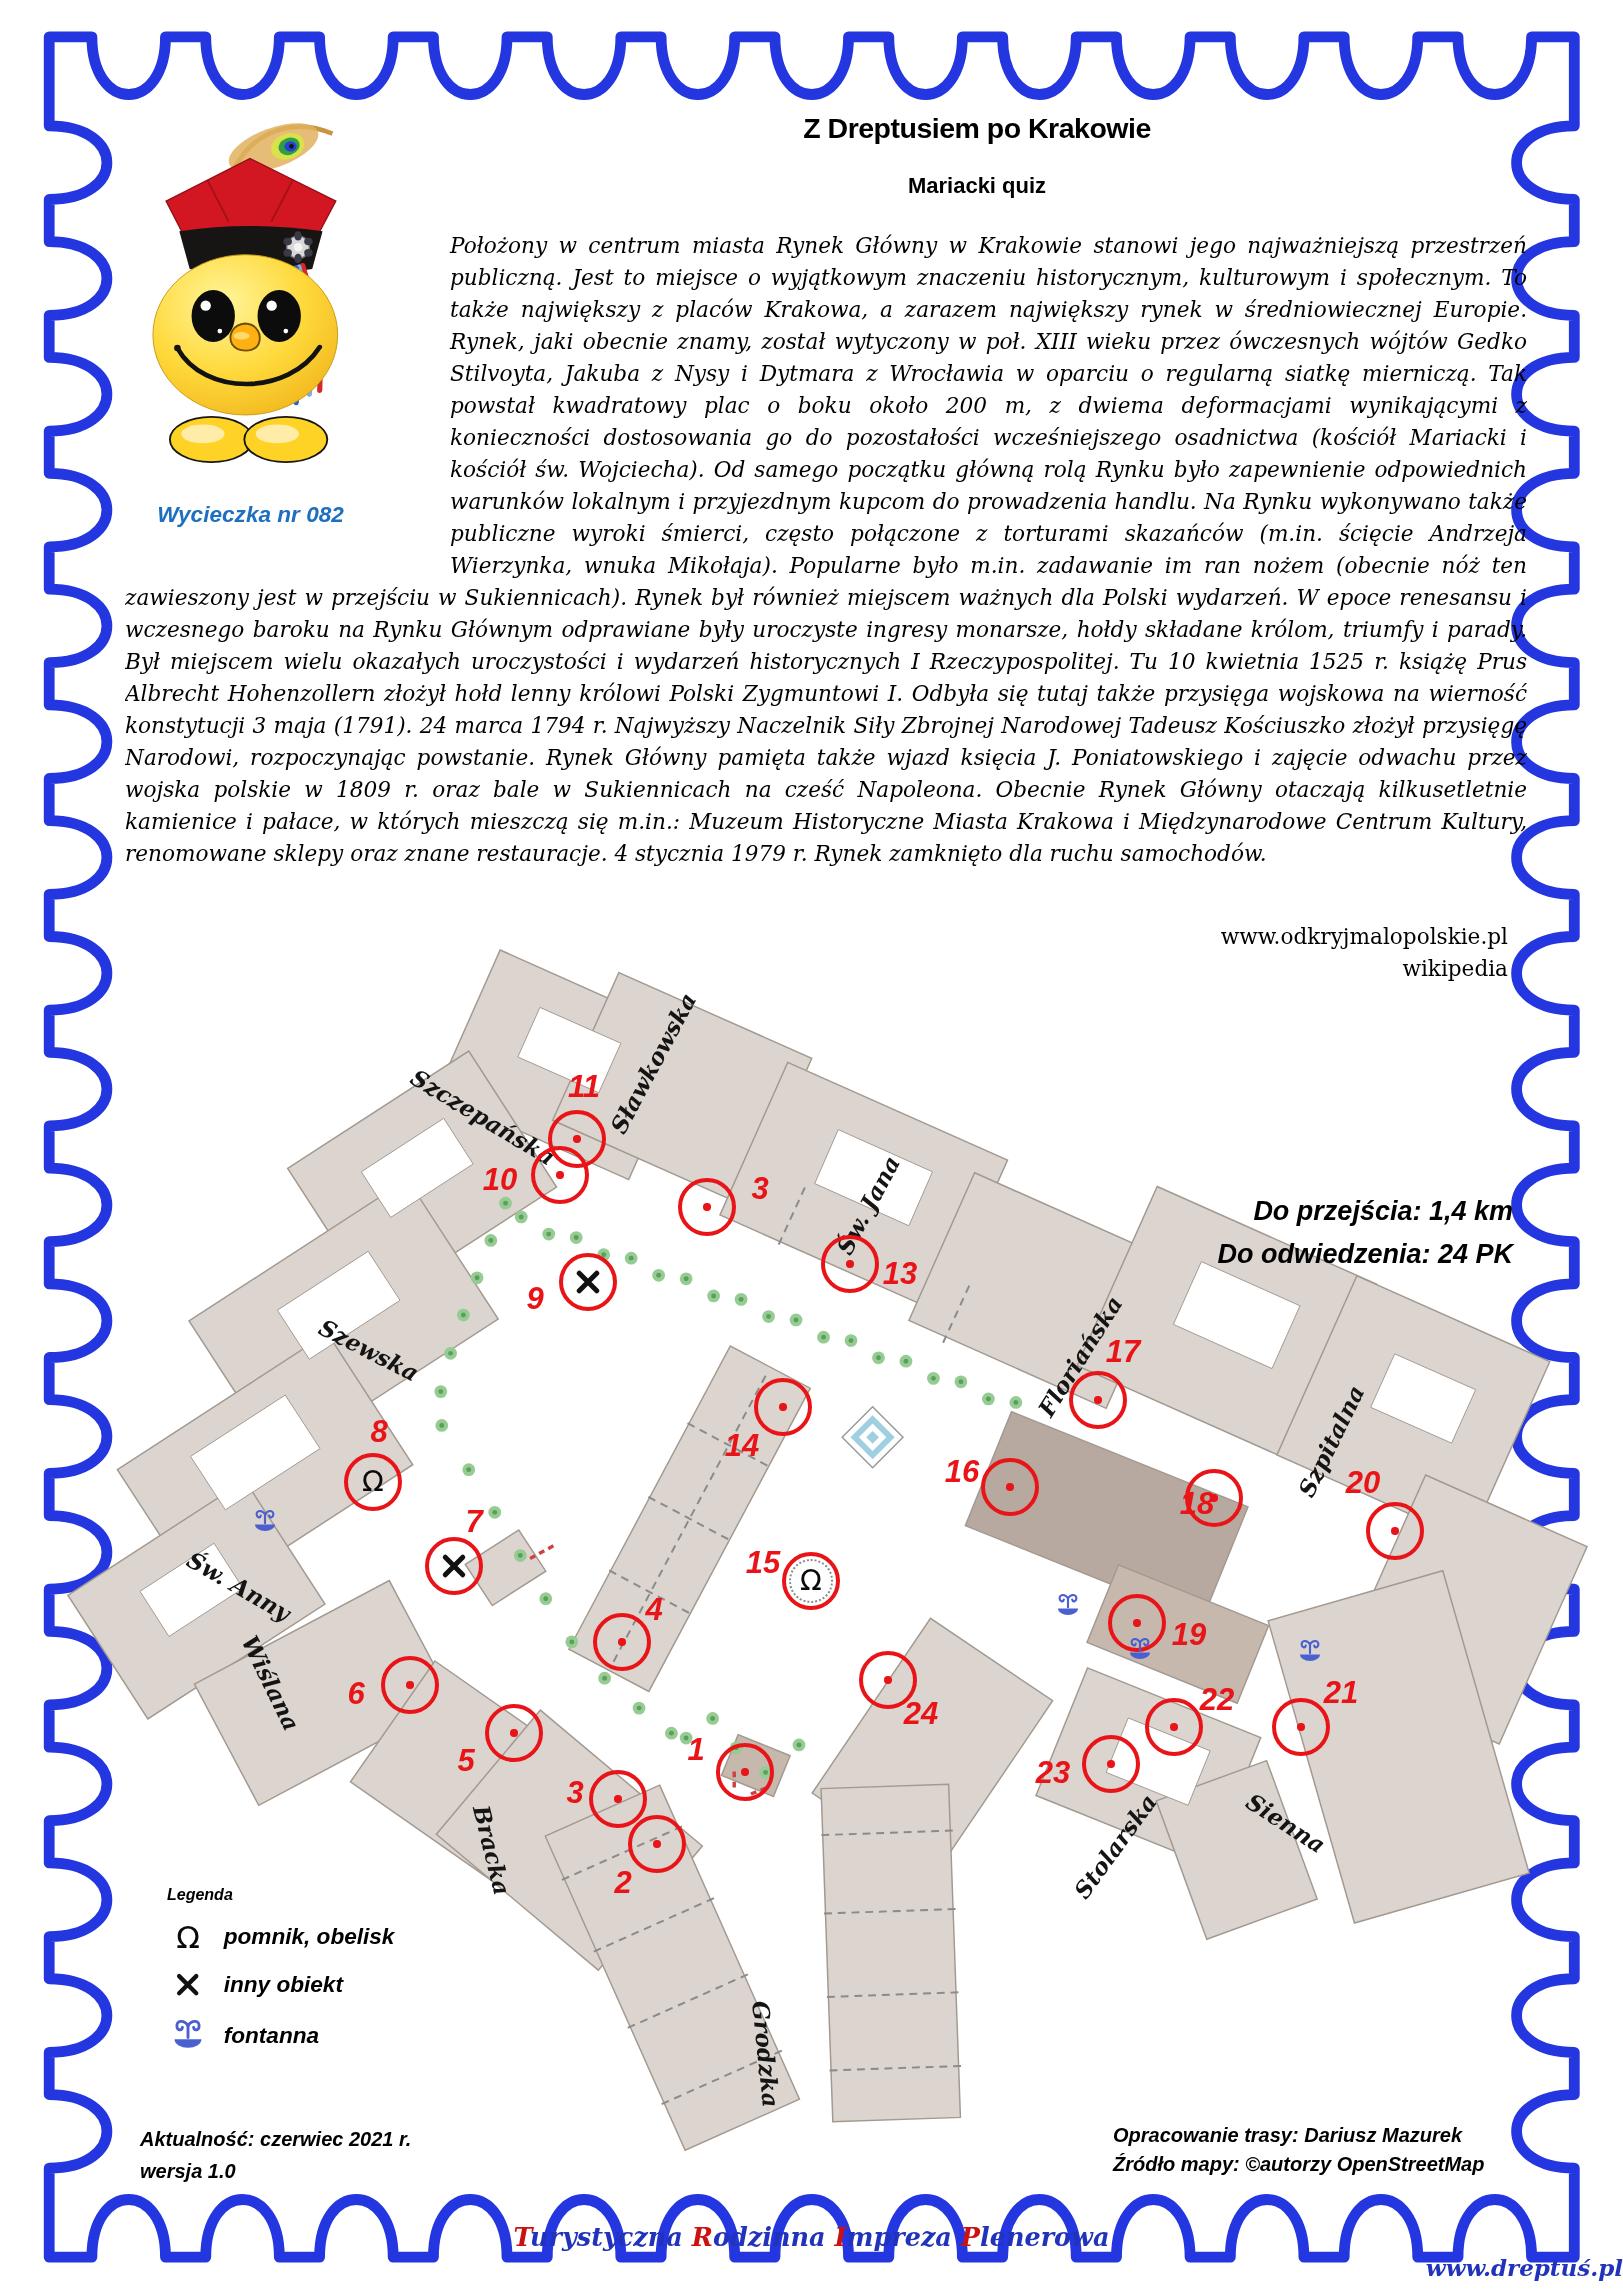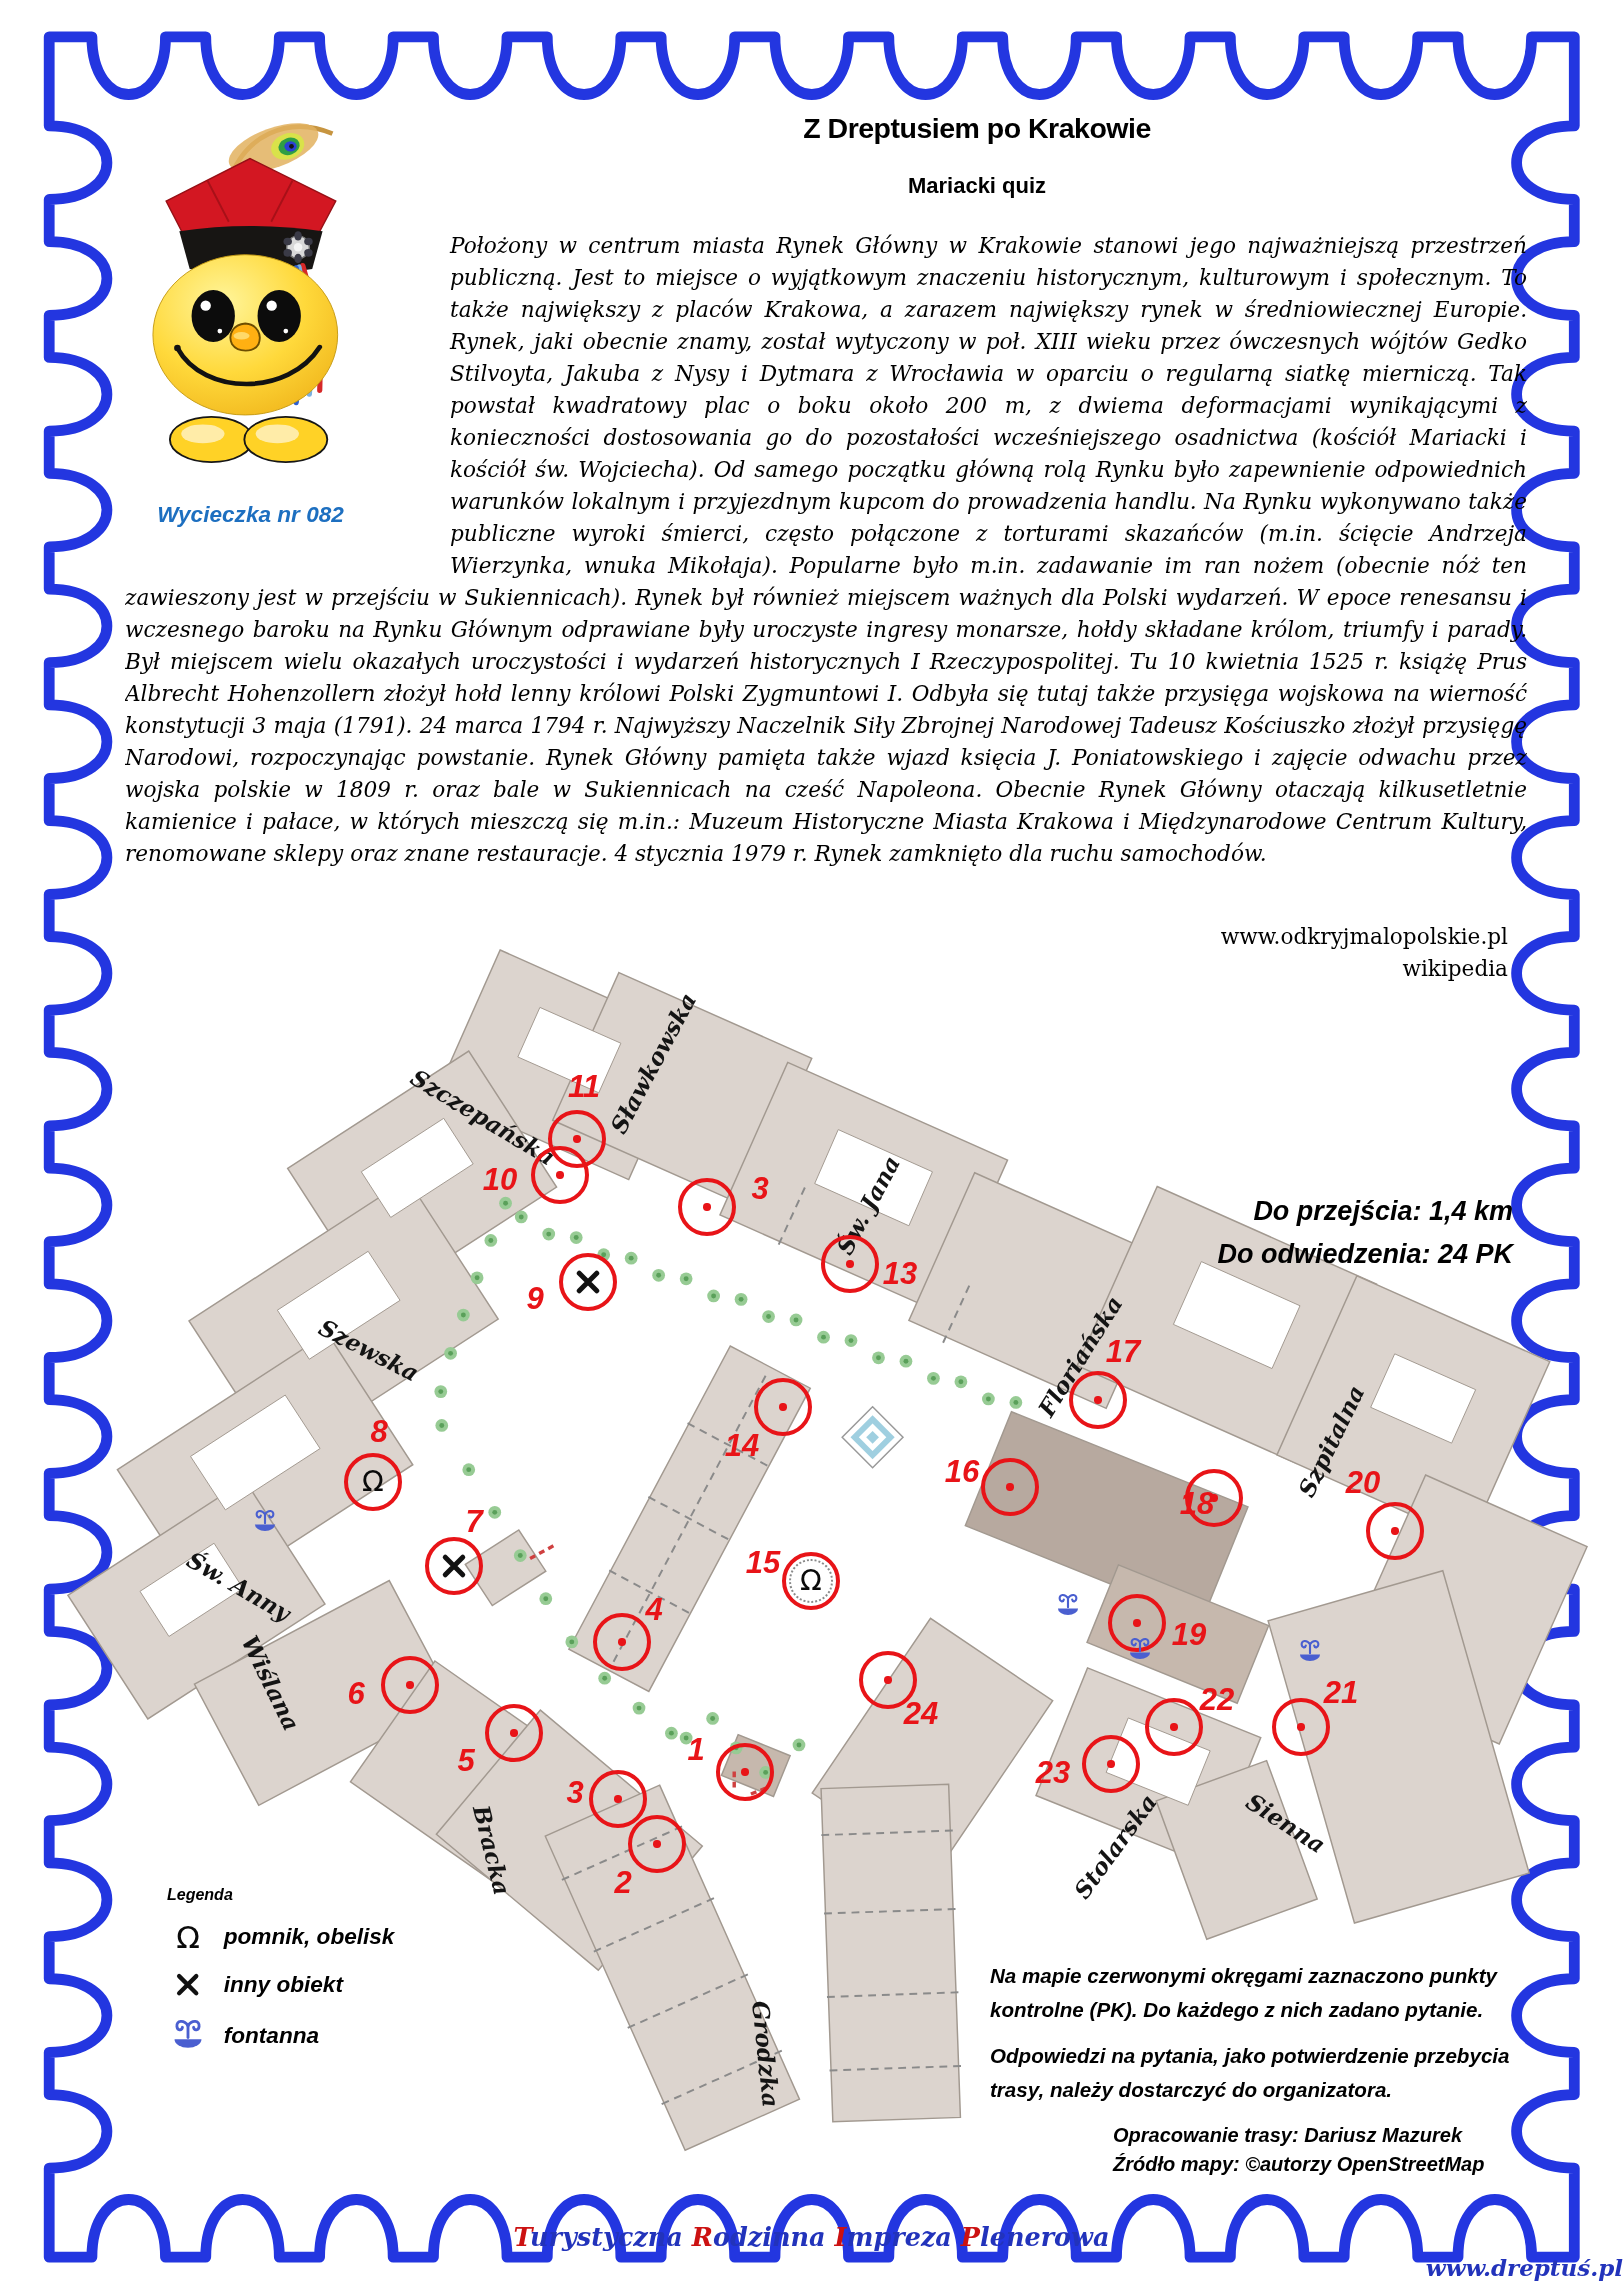--- a/index.html
+++ b/index.html
@@ -452,25 +452,25 @@
                 <path d="M24 11 C29 3 39 4 38 12 C37.4 17 32 18 31 13"></path>
               </g>
               <path d="M7 28 A17 11 0 0 0 41 28 Z" fill="#4a5fd0"></path>
             </svg>
           </span>
           <span class="legend-label">fontanna</span>
         </div>
       </div>
   </div>
 
-  <div class="notes">
-    <p>Na mapie czerwonymi okręgami zaznaczono punkty kontrolne (PK). Do każdego z nich zadano pytanie.</p>
-    <p>Odpowiedzi na pytania, jako potwierdzenie przebycia trasy, należy dostarczyć do organizatora.</p>
-  </div>
-
+
+  <div class="meta-left">
+    <div>Aktualność: czerwiec 2021 r.</div>
+    <div>wersja 1.0</div>
+  </div>
 
   <div class="meta-right">
     <div>Opracowanie trasy: Dariusz Mazurek</div>
     <div>Źródło mapy: ©autorzy OpenStreetMap</div>
   </div>
 
   <div class="footer">
     <div class="org" id="footer-org"><span><span class="init">T</span>urystyczna </span><span><span class="init">R</span>odzinna </span><span><span class="init">I</span>mpreza </span><span><span class="init">P</span>lenerowa </span></div>
     <div class="site">www.dreptuś.pl</div>
   </div>

